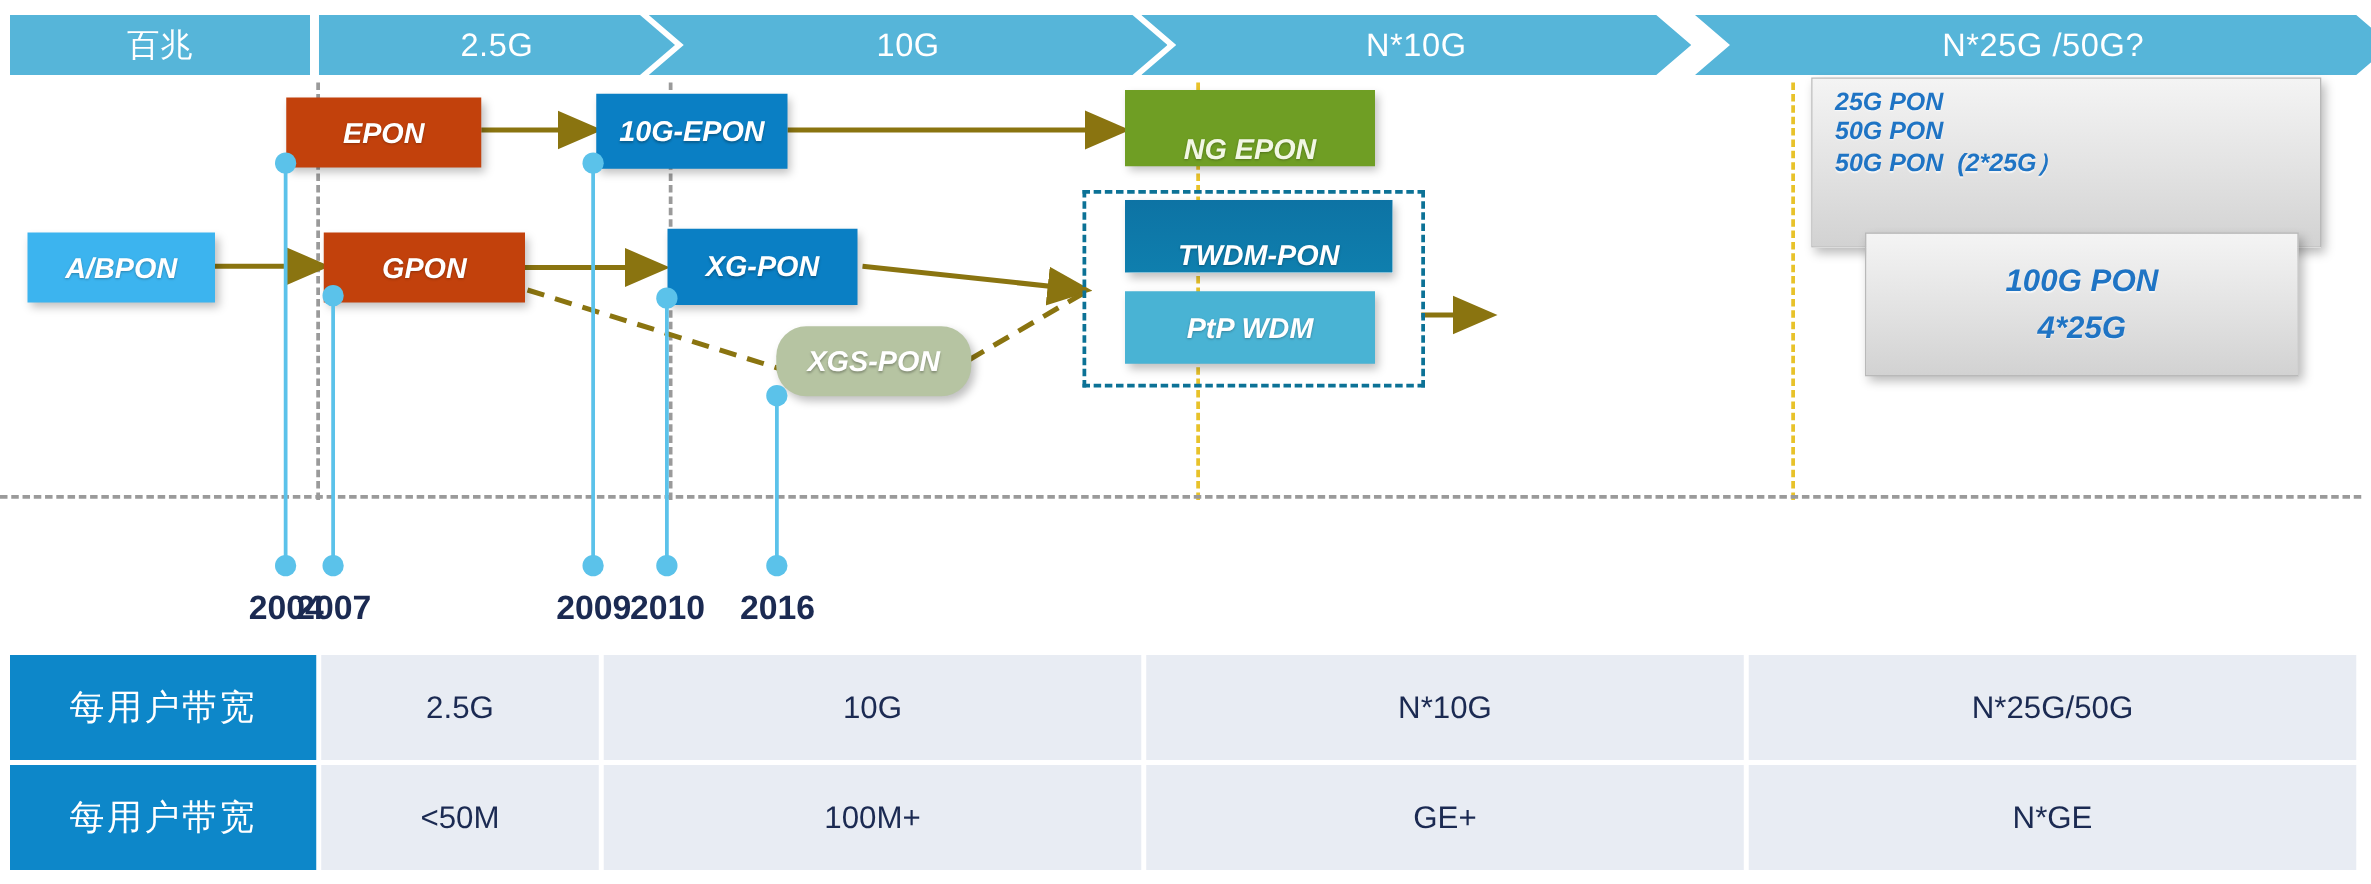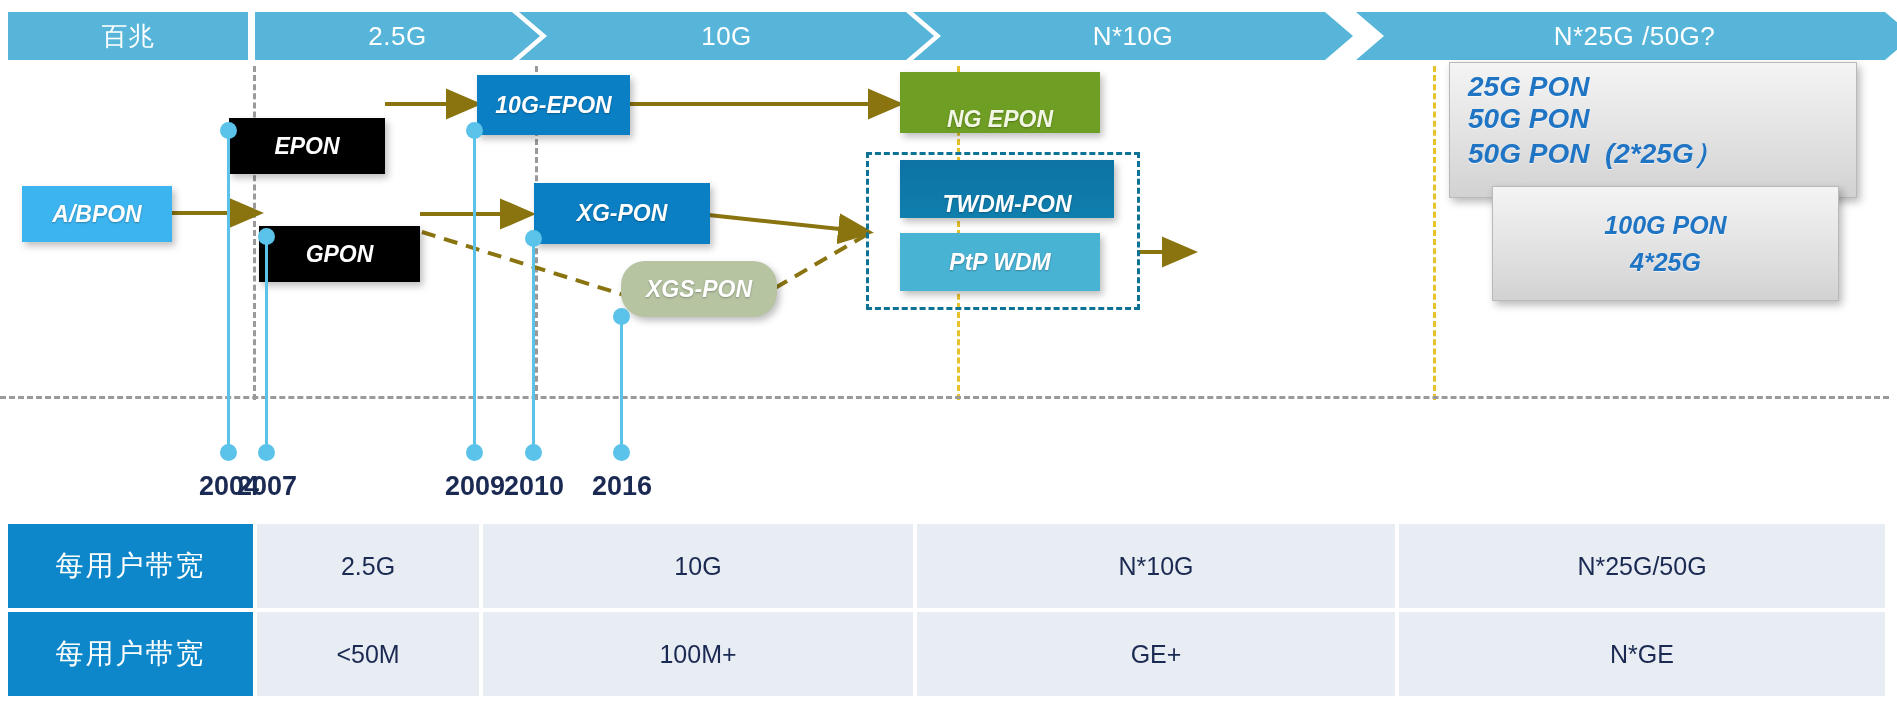--- a/index.html
+++ b/index.html
@@ -11,21 +11,21 @@
        display:flex;align-items:center;justify-content:center;font-size:26px;letter-spacing:.5px;}
   .hdr.plain{}
   .hdr.chev{clip-path:polygon(0 0, calc(100% - 28px) 0, 100% 50%, calc(100% - 28px) 100%, 0 100%);}
   .hdr.chevin{clip-path:polygon(0 0, calc(100% - 28px) 0, 100% 50%, calc(100% - 28px) 100%, 0 100%, 28px 50%);}
 
   
   .node{position:absolute;display:flex;align-items:center;justify-content:center;
         font-style:italic;font-weight:bold;color:#ffffff;font-size:23px;
         box-shadow:3px 4px 7px rgba(0,0,0,.25);text-shadow:0 1px 2px rgba(0,0,0,.28);}
   .n-lightblue{background:#3cb4ef;}
-  .n-blue{background:#000000;margin-top:40px;}
+  .n-blue{background:#c2410c;}
   .n-darkblue{background:#0a7fc4;}
   .n-deep{background:linear-gradient(180deg,#0d73a4 0%,#0f7fae 100%);}
   .n-teal{background:#49b3d4;}
   .n-green{background:#6f9e24;color:#f2f7e4;align-items:flex-end;}
   .n-olive{background:#b6c4a2;color:#ffffff;border-radius:24px;}
 
   
   .vsep{position:absolute;width:0;border-left:3px dashed #9a9a9a;}
   .vsep.yellow{border-left:3px dashed #e8c22a;}
 
@@ -37,21 +37,21 @@
   .dot{position:absolute;width:17px;height:17px;border-radius:50%;background:#5bc2ea;}
   .yr{position:absolute;font-size:27px;color:#1b2a52;font-weight:600;text-align:center;}
 
   
   .groupbox{position:absolute;border:3px dashed #0c7296;background:transparent;}
 
   
   .panel{position:absolute;border:1px solid #b9b9b9;
          background:linear-gradient(180deg,#f4f4f4 0%,#e2e2e2 55%,#d2d2d2 100%);
          box-shadow:3px 4px 8px rgba(0,0,0,.28);}
-  .panel .line{color:#1f74c4;font-weight:bold;font-style:italic;font-size:28px;
+  .panel .line{color:#1f74c4;font-weight:bold;font-style:italic;font-size:20px;
                text-shadow:0 1px 1px rgba(255,255,255,.7);white-space:pre;}
   .panel.left{padding:8px 0 8px 18px;}
   .panel.ctr{display:flex;flex-direction:column;align-items:center;justify-content:center;}
   .panel.ctr .line{font-size:25px;line-height:1.45;}
 
   
   #wires{position:absolute;left:0;top:0;width:1897px;height:707px;pointer-events:none;}
 
   
   .tbl{position:absolute;left:8px;top:524px;width:1881px;}
@@ -123,21 +123,21 @@
     </div>
 
   <div class="node n-blue" style="left:259px;top:186px;width:161px;height:56px;">
     <span>GPON</span>
     </div>
 
   <div class="node n-darkblue" style="left:477px;top:75px;width:153px;height:60px;">
     <span>10G-EPON</span>
     </div>
 
-  <div class="node n-darkblue" style="left:534px;top:183px;width:176px;height:61px;">
+  <div class="node n-darkblue" style="left:534px;top:183px;width:152px;height:61px;">
     <span>XG-PON</span>
     </div>
 
   <div class="node n-olive" style="left:621px;top:261px;width:156px;height:56px;">
     <span>XGS-PON</span>
     </div>
 
   <div class="node n-green" style="left:900px;top:72px;width:200px;height:61px;">
     <span>NG EPON</span>
     </div>

